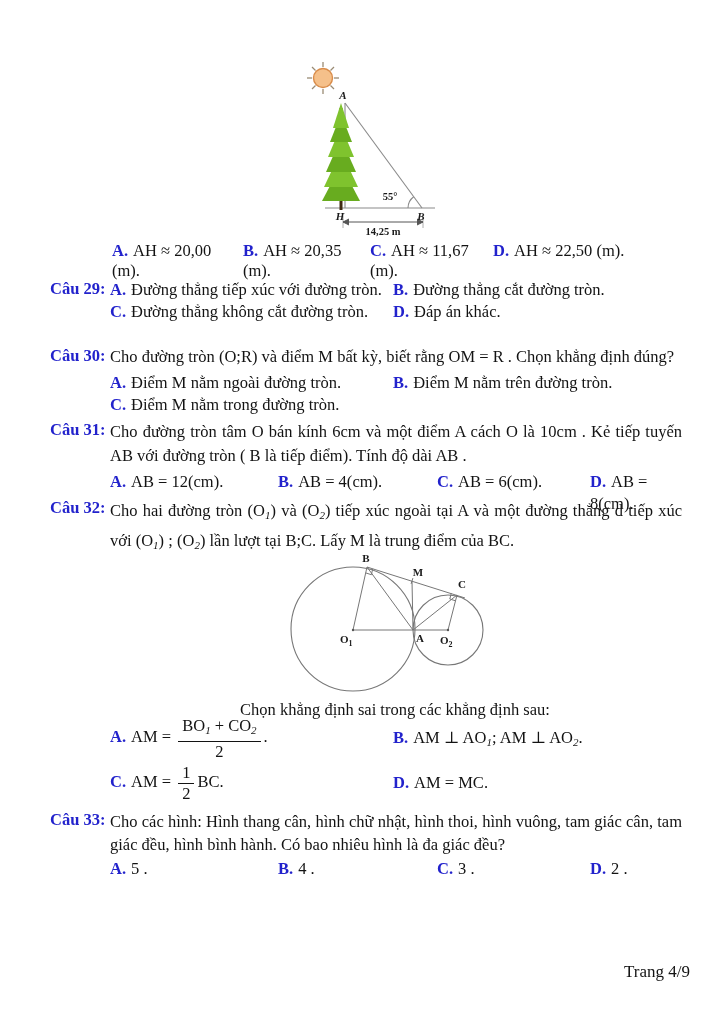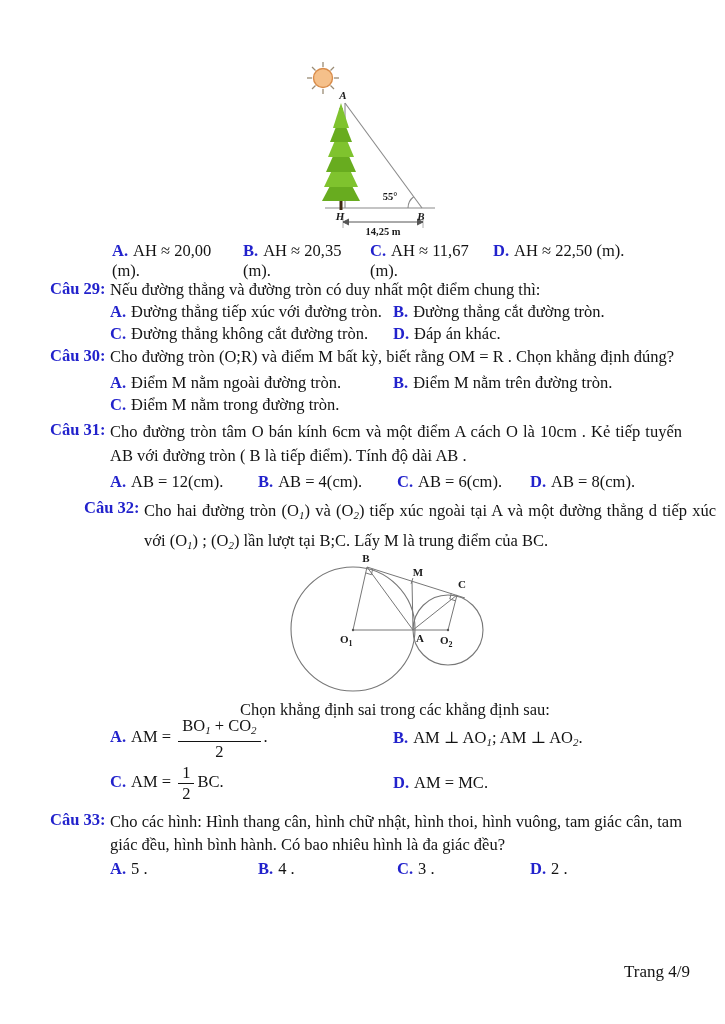--- a/index.html
+++ b/index.html
@@ -8,21 +8,21 @@
     font-family:"Liberation Serif","DejaVu Serif",serif;
     font-size:16.5px; color:#131313; overflow:hidden;
   }
   .mi { }
   .msub { font-size:11px; vertical-align:-3px; font-style:italic; }
   .q { position:absolute; left:50px; width:632px; }
   .q-label { position:absolute; left:0; top:0; font-weight:bold; color:var(--accent_blue,#2222cc); white-space:nowrap; }
   .q-body { margin-left:60px; text-align:justify; line-height:22px; }
   .opt-letter { font-weight:bold; color:var(--accent_blue,#2222cc); margin-right:5px; }
   .opt-grid-2 { display:grid; grid-template-columns:283px 1fr; margin-left:60px; line-height:22px; }
-  .opt-grid-4 { display:grid; grid-template-columns:148px 139px 133px 1fr; margin-left:60px; line-height:22px; }
+  .opt-grid-4 { display:grid; grid-template-columns:148px 139px 133px 1fr; margin-left:60px; line-height:22px;gap:20px; }
   .row-ah {
     position:absolute; left:112px; top:241px; width:570px;
     display:grid; grid-template-columns:131px 127px 123px 1fr; line-height:20px;
   }
   .frac { display:inline-block; vertical-align:middle; text-align:center; margin:0 3px; }
   .frac .num { display:block; border-bottom:1px solid #131313; padding:0 4px 1px; line-height:19px; }
   .frac .den { display:block; line-height:19px; }
   .mid-line { position:absolute; left:110px; top:699px; width:570px; line-height:22px;text-align:center; }
   .q32-row { position:absolute; left:110px; width:572px; display:grid; grid-template-columns:283px 1fr; align-items:center; }
   .q32-row.ab { top:712px; height:52px; }
@@ -88,21 +88,20 @@
 
   <div class="row-ah">
     <span><span class="opt-letter">A.</span><span><span class="mi">AH</span><span> ≈ 20,00 (m).</span></span></span>
     <span><span class="opt-letter">B.</span><span><span class="mi">AH</span><span> ≈ 20,35 (m).</span></span></span>
     <span><span class="opt-letter">C.</span><span><span class="mi">AH</span><span> ≈ 11,67 (m).</span></span></span>
     <span><span class="opt-letter">D.</span><span><span class="mi">AH</span><span> ≈ 22,50 (m).</span></span></span>
   </div>
 
   <div class="q" style="top:279px;">
     <span class="q-label">Câu 29:</span>
-    <div class="q-body"><span>Nếu đường thẳng và đường tròn có duy nhất một điểm chung thì:</span></div>
     <div class="opt-grid-2">
       <span><span class="opt-letter">A.</span><span><span>Đường thẳng tiếp xúc với đường tròn.</span></span></span>
       <span><span class="opt-letter">B.</span><span><span>Đường thẳng cắt đường tròn.</span></span></span>
       <span><span class="opt-letter">C.</span><span><span>Đường thẳng không cắt đường tròn.</span></span></span>
       <span><span class="opt-letter">D.</span><span><span>Đáp án khác.</span></span></span>
     </div>
   </div>
 
   <div class="q" style="top:346px;">
     <span class="q-label">Câu 30:</span>
@@ -118,21 +117,21 @@
     <span class="q-label">Câu 31:</span>
     <div class="q-body" style="line-height:24px;"><span>Cho đường tròn tâm </span><span class="mi">O</span><span> bán kính 6</span><span class="mi">cm</span><span> và một điểm </span><span class="mi">A</span><span> cách </span><span class="mi">O</span><span> là 10</span><span class="mi">cm</span><span> . Kẻ tiếp tuyến </span><span class="mi">AB</span><span> với đường tròn ( </span><span class="mi">B</span><span> là tiếp điểm). Tính độ dài </span><span class="mi">AB</span><span> .</span></div>
     <div class="opt-grid-4" style="margin-top:3px;">
       <span><span class="opt-letter">A.</span><span><span class="mi">AB</span><span> = 12(</span><span class="mi">cm</span><span>).</span></span></span>
       <span><span class="opt-letter">B.</span><span><span class="mi">AB</span><span> = 4(</span><span class="mi">cm</span><span>).</span></span></span>
       <span><span class="opt-letter">C.</span><span><span class="mi">AB</span><span> = 6(</span><span class="mi">cm</span><span>).</span></span></span>
       <span><span class="opt-letter">D.</span><span><span class="mi">AB</span><span> = 8(</span><span class="mi">cm</span><span>).</span></span></span>
     </div>
   </div>
 
-  <div class="q" style="top:498px;margin-left:34px;">
+  <div class="q" style="top:498px;">
     <span class="q-label">Câu 32:</span>
     <div class="q-body" style="line-height:26px;"><span>Cho hai đường tròn </span><span class="mi">(O</span><span class="msub">1</span><span class="mi">)</span><span> và </span><span class="mi">(O</span><span class="msub">2</span><span class="mi">)</span><span> tiếp xúc ngoài tại </span><span class="mi">A</span><span> và một đường thẳng </span><span class="mi">d</span><span> tiếp xúc với </span><span class="mi">(O</span><span class="msub">1</span><span class="mi">)</span><span> ; </span><span class="mi">(O</span><span class="msub">2</span><span class="mi">)</span><span> lần lượt tại </span><span class="mi">B;C.</span><span> Lấy </span><span class="mi">M</span><span> là trung điểm của </span><span class="mi">BC.</span></div>
   </div>
 
   <svg class="fig" style="left:285px; top:550px;" width="210" height="150" viewBox="0 0 210 150">
     <g stroke="#777" stroke-width="1.1" fill="none">
       <circle cx="68" cy="79" r="62"></circle>
       <circle cx="163" cy="80" r="35"></circle>
     </g>
     <g stroke="#777" stroke-width="1" fill="none">

